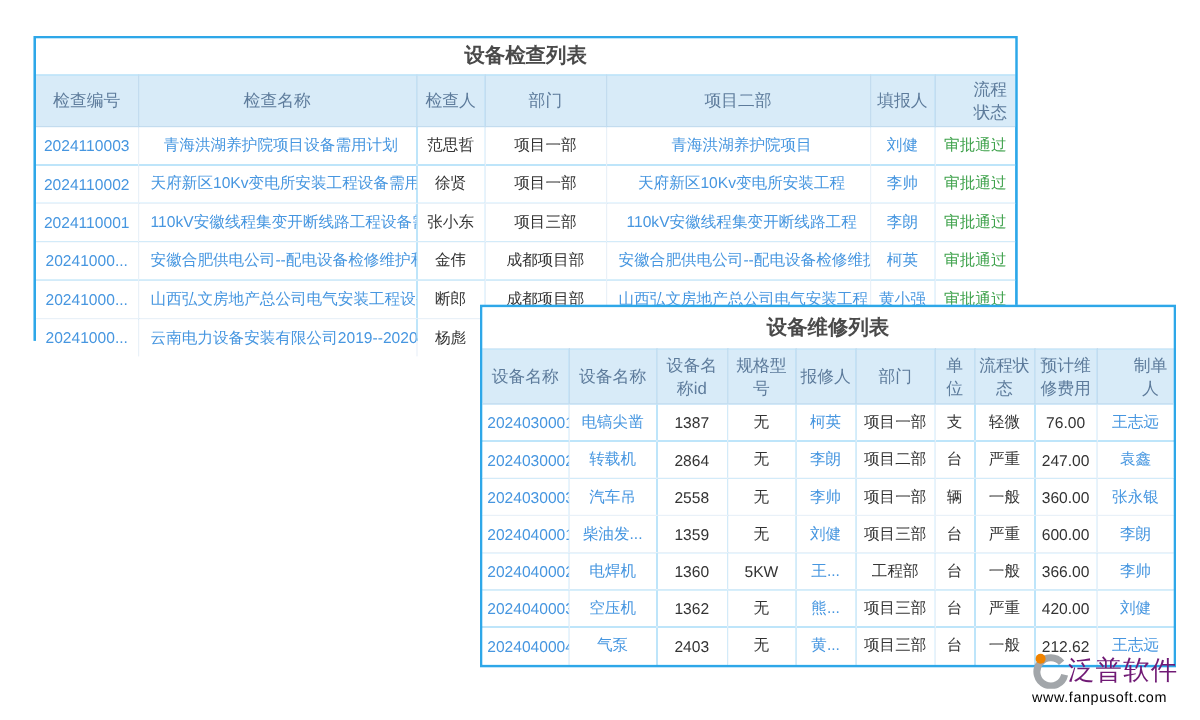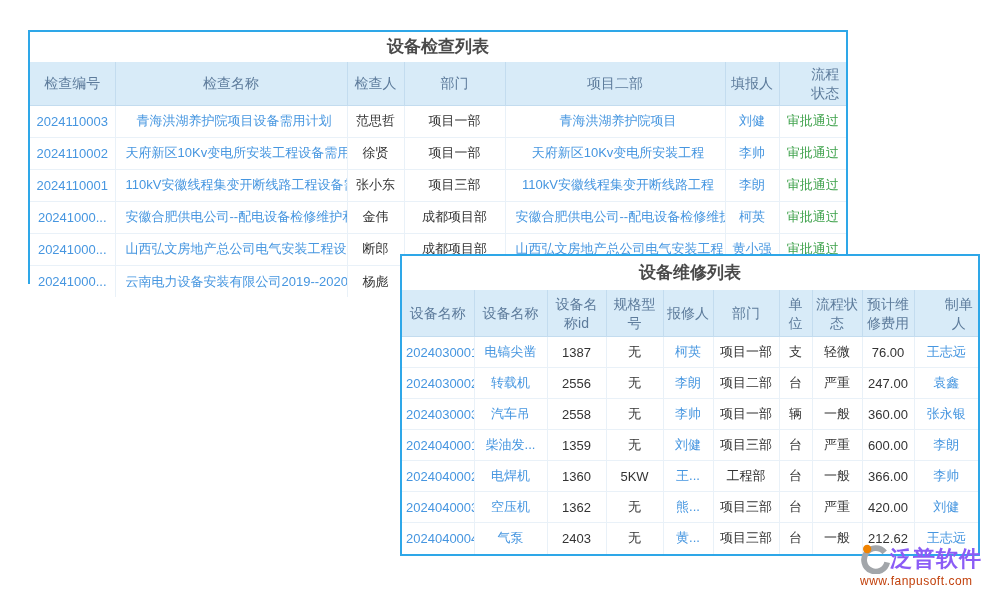--- a/index.html
+++ b/index.html
@@ -76,28 +76,28 @@
   
   #watermark {
     position: absolute;
     left: 856px; top: 544px;
     width: 144px;
     z-index: 3;
   }
   #watermark .wm-row { display: flex; align-items: center; }
   #watermark .wm-brand {
     font-size: 22px;
-    font-weight: bold;
-    color: #8b5cf6;
+    font-weight: normal;
+    color: #701a75;
     letter-spacing: 1px;
     line-height: 30px;
   }
   #watermark .wm-url {
     font-size: 12px;
-    color: #c2410c;
+    color: #000000;
     letter-spacing: 0.5px;
     margin-top: 0px;
     padding-left: 4px;
   }
   .wm-icon { width: 34px; height: 30px; flex: 0 0 34px; }
 </style>
 </head>
 <body>
 
 <div class="stage">
@@ -222,21 +222,21 @@
             <td class="ac c-link">柯英</td>
             <td class="ac c-plain">项目一部</td>
             <td class="ac c-plain">支</td>
             <td class="ac c-plain">轻微</td>
             <td class="ac c-plain">76.00</td>
             <td class="ac c-link">王志远</td>
           </tr>
           <tr>
             <td class="ac c-link">2024030002</td>
             <td class="ac c-link">转载机</td>
-            <td class="ac c-plain">2556</td>
+            <td class="ac c-plain">2864</td>
             <td class="ac c-plain">无</td>
             <td class="ac c-link">李朗</td>
             <td class="ac c-plain">项目二部</td>
             <td class="ac c-plain">台</td>
             <td class="ac c-plain">严重</td>
             <td class="ac c-plain">247.00</td>
             <td class="ac c-link">袁鑫</td>
           </tr>
           <tr>
             <td class="ac c-link">2024030003</td>

